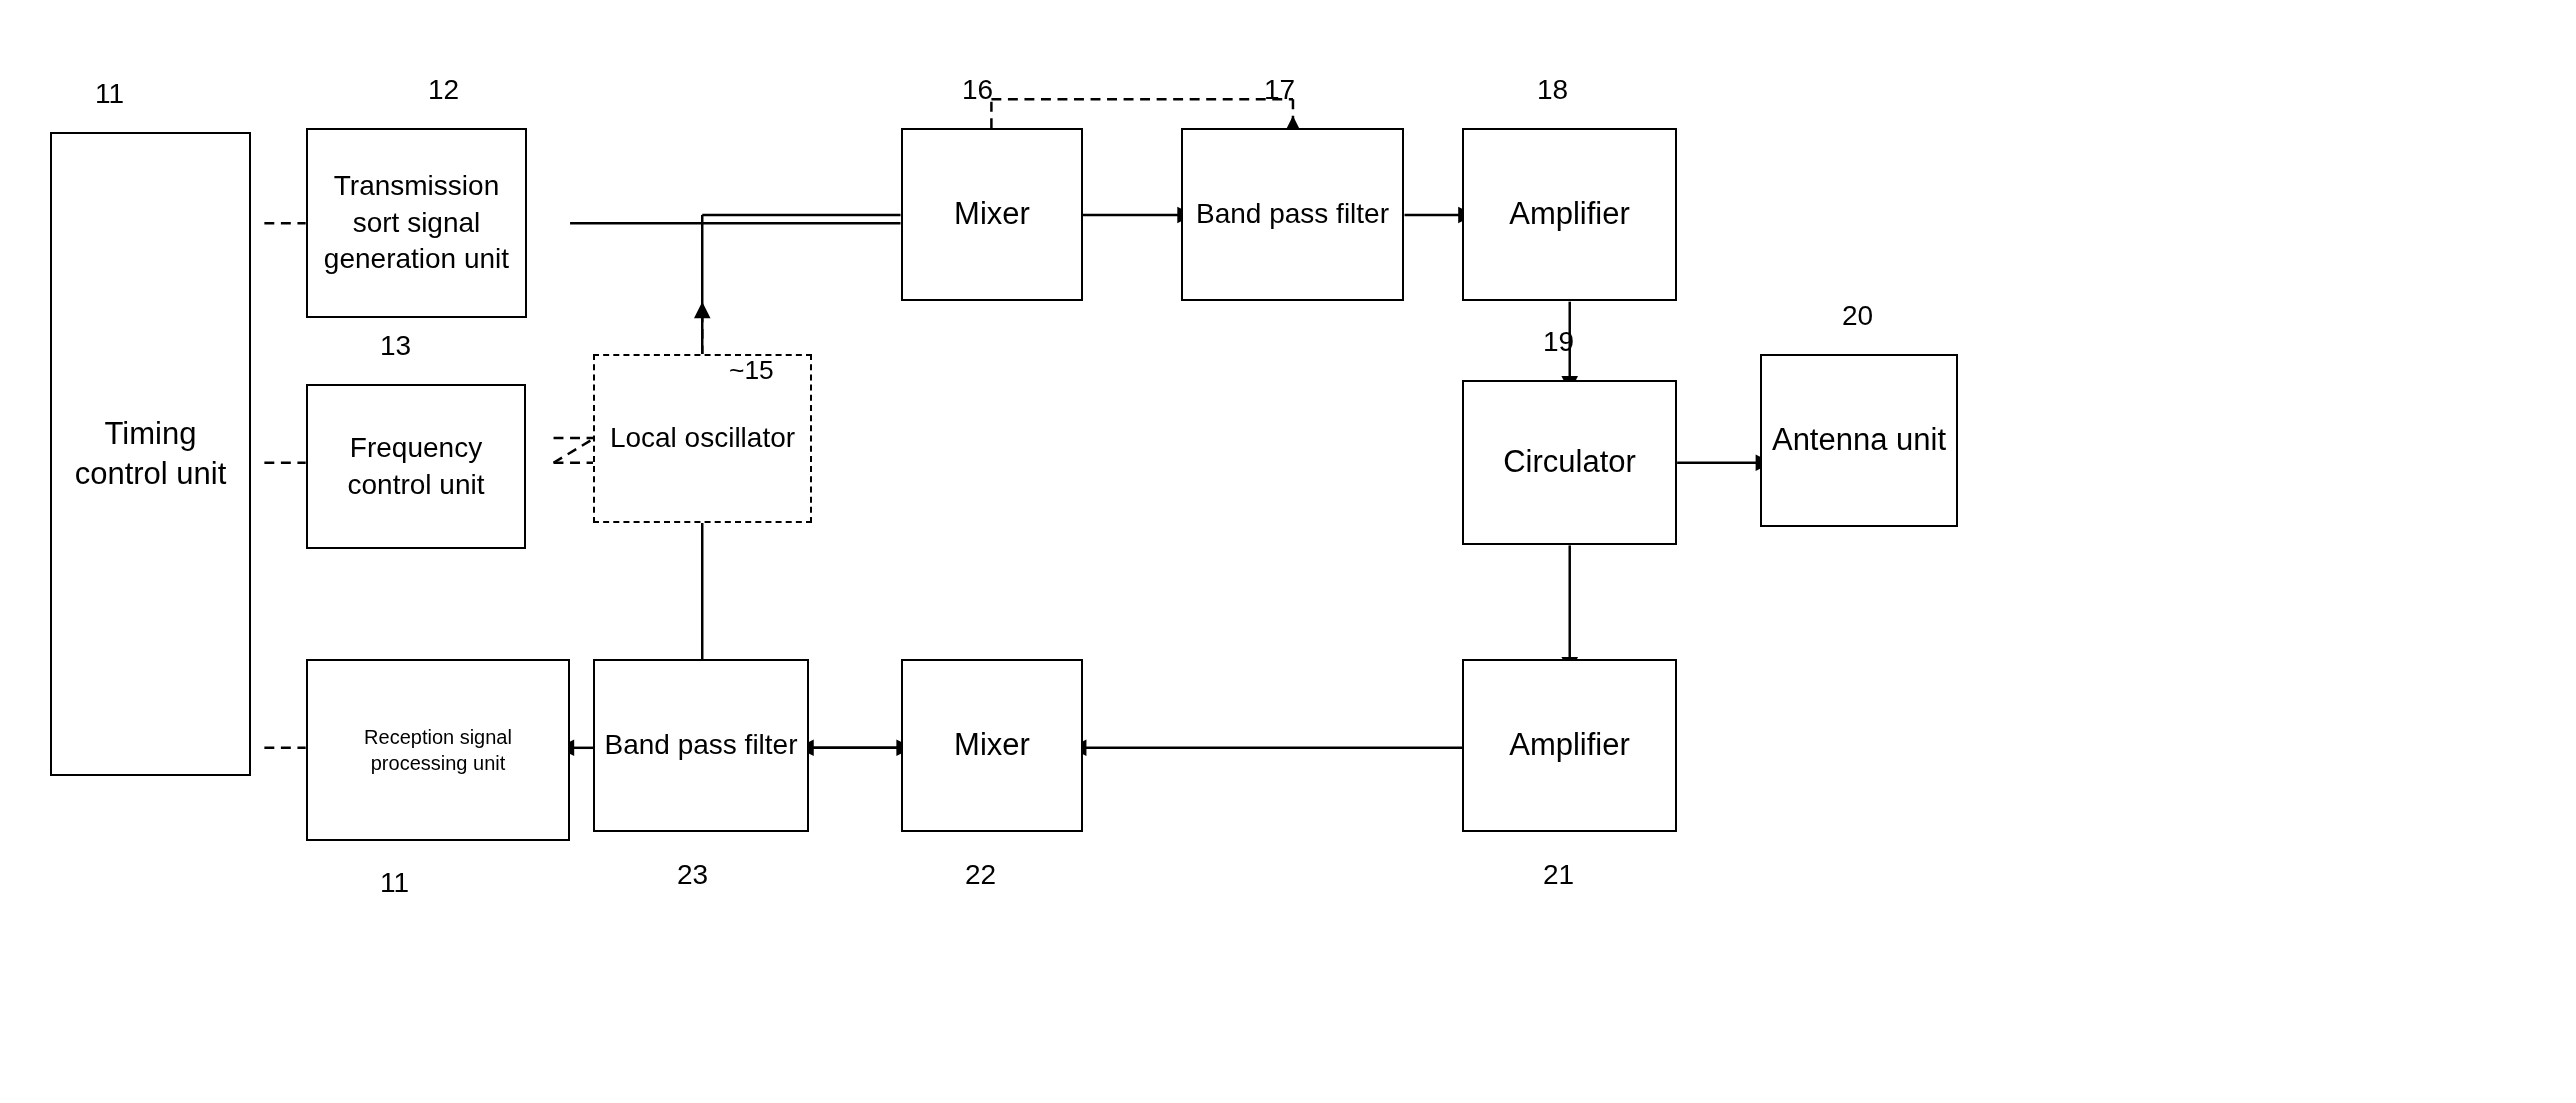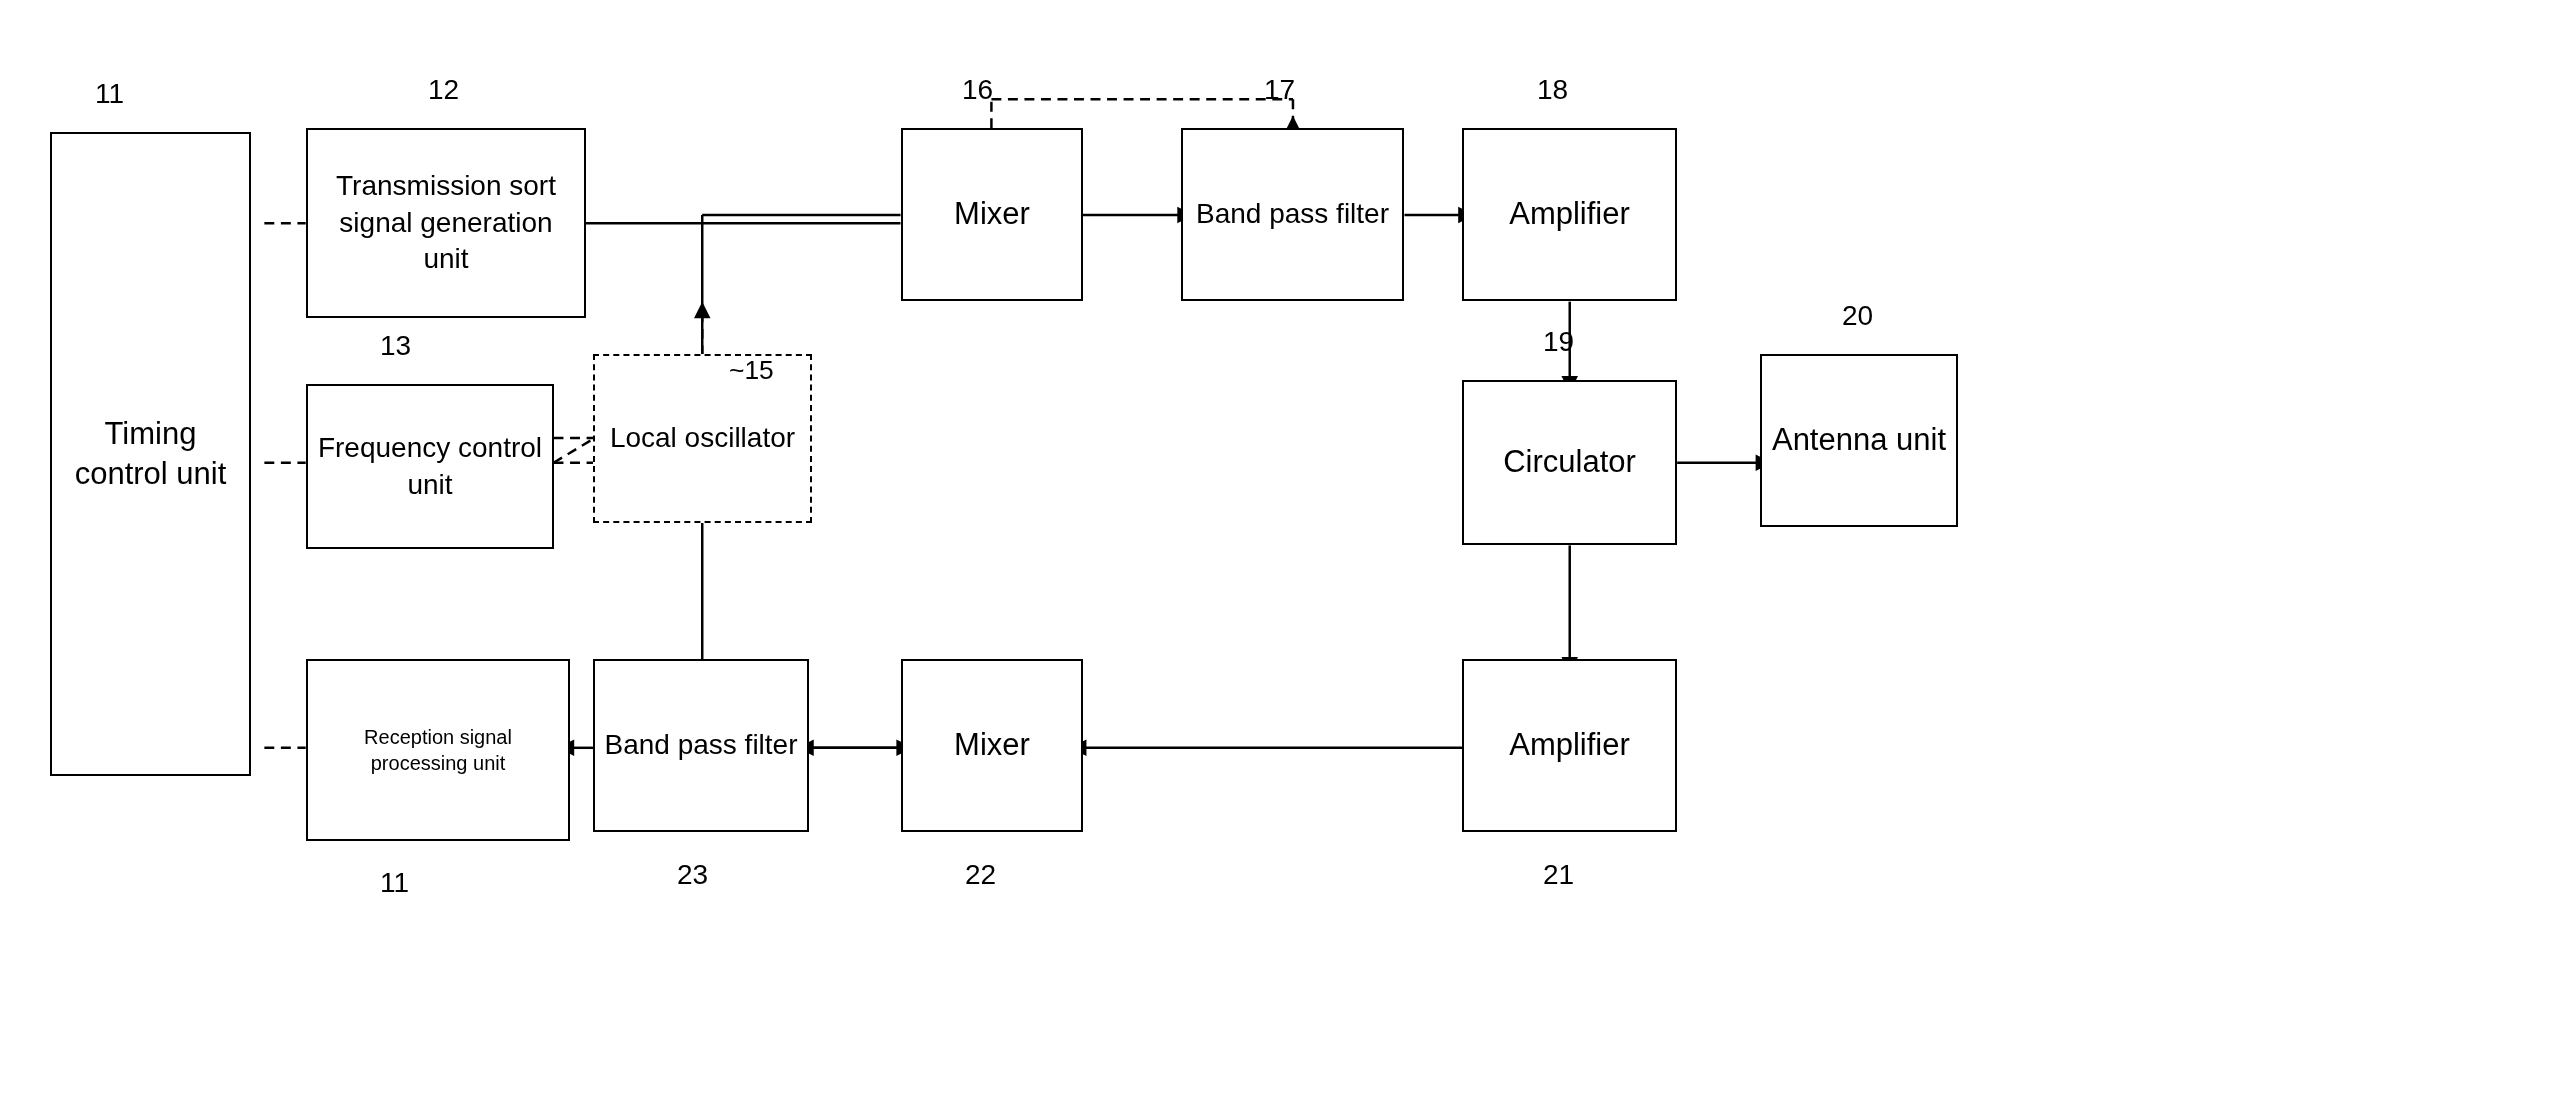--- a/index.html
+++ b/index.html
@@ -118,28 +118,28 @@
 
   </svg>
 
   <div class="block" style="left:50px; top:132px; width:201px; height:644px; font-size:31px;">
     <span>Timing
 control
 unit</span>
   </div>
   <span class="label-number" style="left:95px; top:78px;">11</span>
 
-  <div class="block" style="left:306px; top:128px; width:280px; height:190px; font-size:28px;">
+  <div class="block" style="left:306px; top:128px; width:221px; height:190px; font-size:28px;">
     <span>Transmission sort
 signal generation
 unit</span>
   </div>
   <span class="label-number" style="left:388px; top:74px;margin-left:40px;">12</span>
 
-  <div class="block" style="left:306px; top:384px; width:248px; height:165px; font-size:28px;">
+  <div class="block" style="left:306px; top:384px; width:220px; height:165px; font-size:28px;">
     <span>Frequency
 control unit</span>
   </div>
   <span class="label-number" style="left:380px; top:330px;">13</span>
 
   <div class="block" style="left:306px; top:659px; width:264px; height:182px; font-size:20px;">
     <span>Reception signal
 processing unit</span>
   </div>
   <span class="label-number" style="left:380px; top:867px;">11</span>

